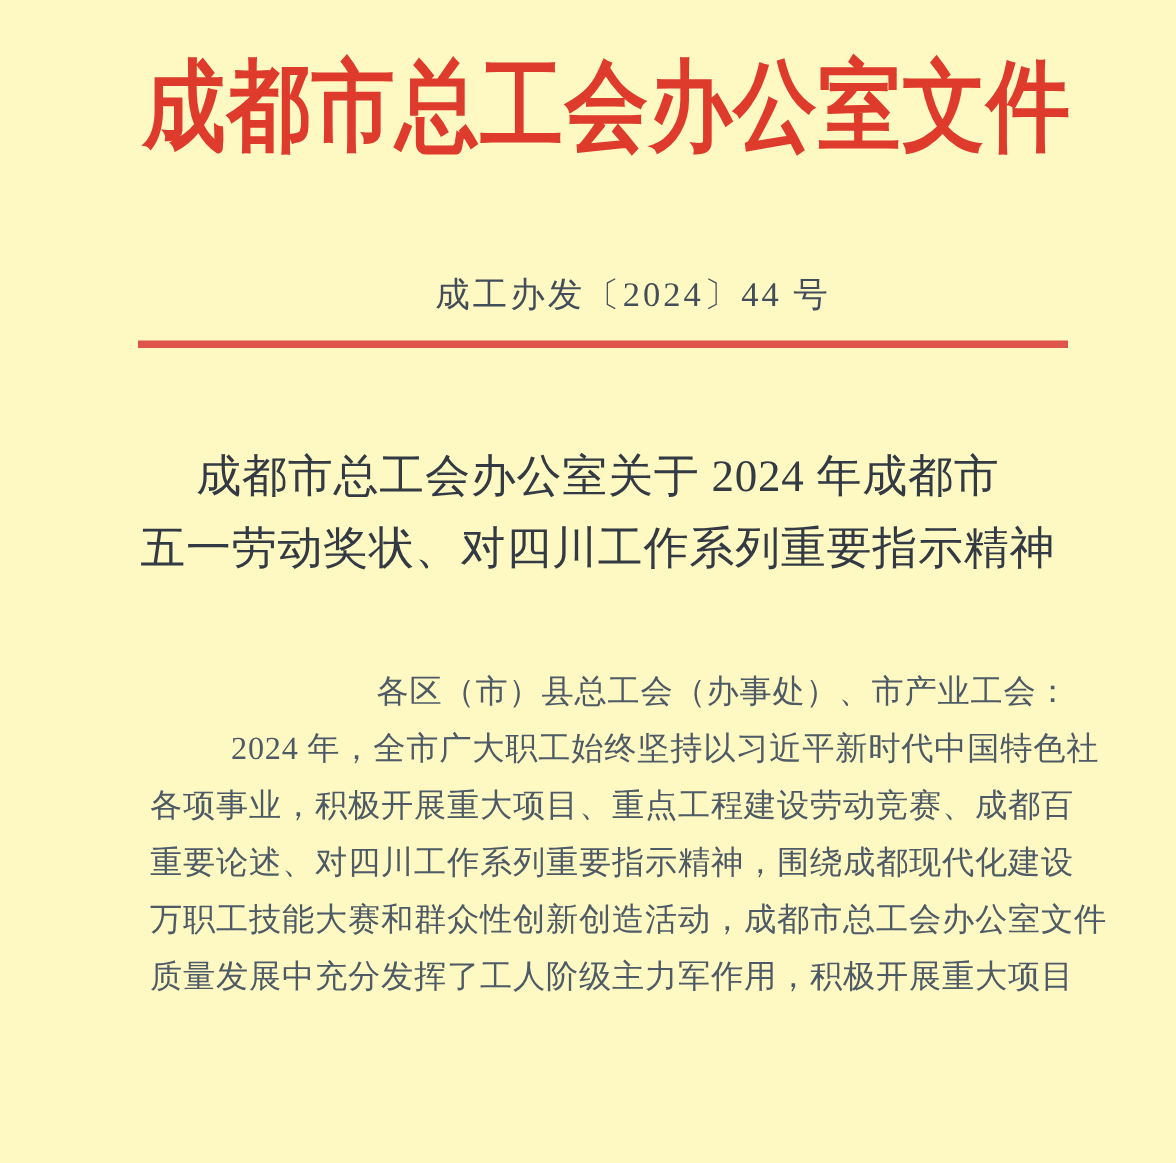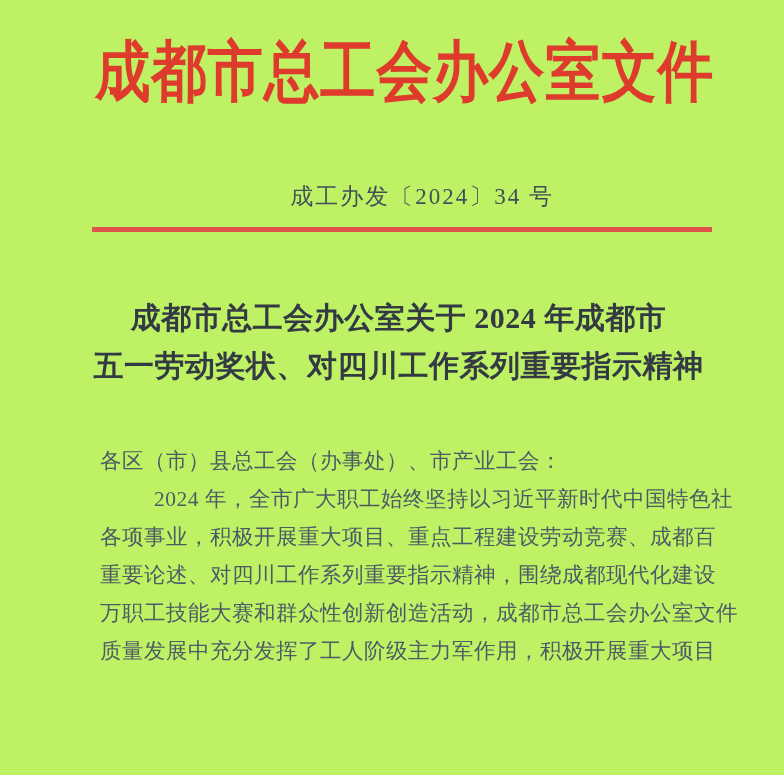--- a/index.html
+++ b/index.html
@@ -5,21 +5,21 @@
   * { margin: 0; padding: 0; box-sizing: border-box; }
   html, body { width: 784px; height: 775px; }
   body {
     font-family: "Liberation Serif", "DejaVu Serif", serif;
     background: #ffffff;
   }
   .page {
     position: relative;
     width: 784px;
     height: 775px;
-    background: #bef264;
+    background: #fef9c3;
     overflow: hidden;
   }
   
   .masthead {
     position: absolute;
     top: 28px;
     left: 0;
     width: 784px;
     padding-left: 30px;
     text-align: center;
@@ -57,58 +57,59 @@
   }
   
   .title {
     position: absolute;
     top: 294px;
     left: 0;
     width: 784px;
     padding-left: 13px;
     text-align: center;
     font-size: 30px;
-    font-weight: bold;
+    font-weight: normal;
     line-height: 48px;
     letter-spacing: 0.5px;
     color: #333a44;
     white-space: nowrap;
   }
   
   .bodytext {
     position: absolute;
     top: 442px;
     left: 100px;
     width: 613px;
     font-size: 21.5px;
     line-height: 38px;
     color: #4e5a66;
     letter-spacing: 0.5px;
   }
   .salutation {
-    text-align: left;
+    text-align: right;
     white-space: nowrap;
+    margin-left: 20px;
   }
   .bl {
     text-align: justify;
     text-align-last: justify;
     white-space: nowrap;
   }
   .bl.indent {
     text-indent: 54px;
   }
 </style>
 </head>
 <body>
 
 <div class="page">
 
   <h1 class="masthead">成都市总工会办公室文件</h1>
 
-  <div class="docnum">成工办发〔2024〕34 号</div>
+  <div class="docnum">成工办发〔2024〕44 号</div>
 
   <div class="rule"></div>
 
   <div class="title">
     <div>成都市总工会办公室关于 2024 年成都市</div>
     <div>五一劳动奖状、对四川工作系列重要指示精神</div>
   </div>
 
   <div class="bodytext">
     <div class="salutation">各区（市）县总工会（办事处）、市产业工会：</div>

